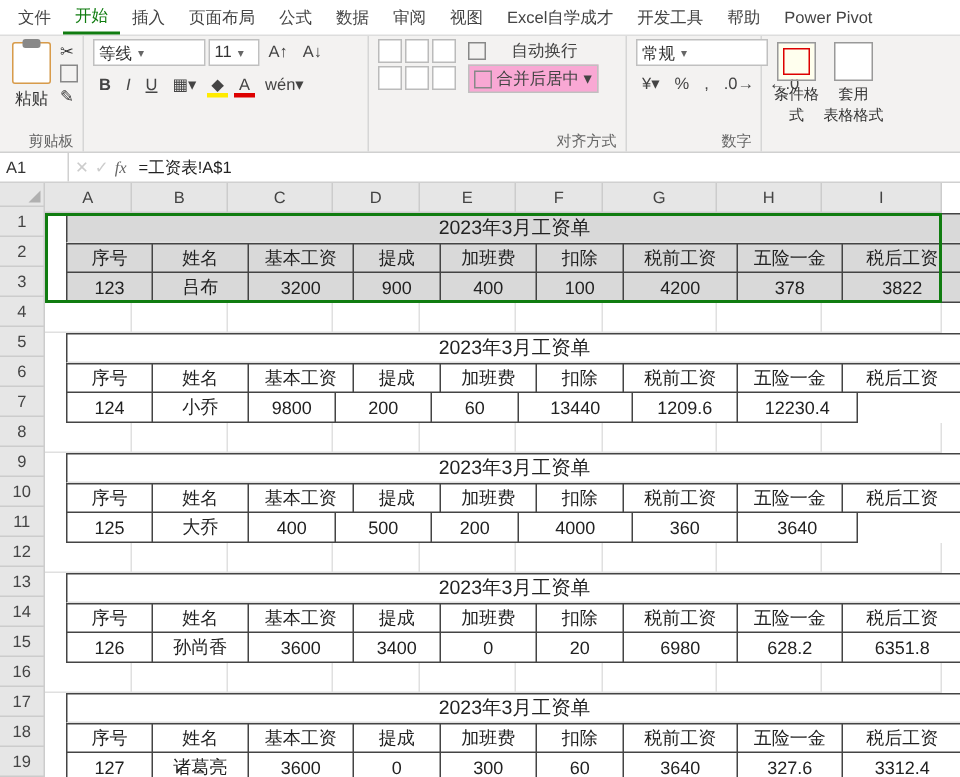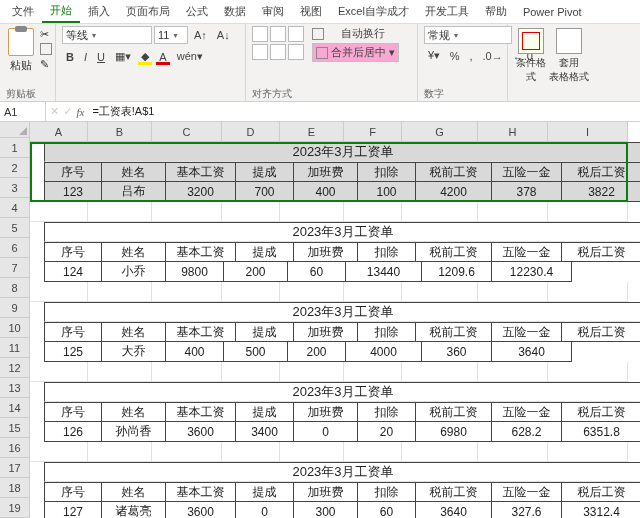--- a/index.html
+++ b/index.html
@@ -2,21 +2,21 @@
 <html><head>
 <meta charset="utf-8">
 <style>
   * { box-sizing: border-box; margin: 0; padding: 0; }
   body { font-family: "Microsoft YaHei", "SimSun", Arial, sans-serif; font-size: 11px; background: #fff; width: 640px; height: 518px; overflow: hidden; color: #333; }
   .titlebar { background: #fff; border-bottom: 1px solid #ddd; display: flex; align-items: center; height: 24px; padding: 0 4px; }
   .titlebar .tab { padding: 3px 8px; font-size: 11px; color: #444; cursor: default; }
   .titlebar .tab.active { color: #107c10; border-bottom: 2px solid #107c10; }
   .ribbon { background: #f3f2f1; border-bottom: 1px solid #d0d0d0; height: 78px; display: flex; }
   .ribbon-group { border-right: 1px solid #d6d6d6; padding: 2px 6px 0 6px; display: flex; flex-direction: column; justify-content: space-between; }
-  .ribbon-group-label { text-align: left; font-size: 10px; color: #666; padding-bottom: 0; }
+  .ribbon-group-label { text-align: right; font-size: 10px; color: #666; padding-bottom: 0; }
   .ribbon-controls { display: flex; align-items: flex-start; gap: 4px; flex: 1; }
   .big-btn { display: flex; flex-direction: column; align-items: center; gap: 2px; padding: 2px; width: 34px; }
   .clipboard-icon { width: 26px; height: 28px; background: linear-gradient(#fff,#fff); border: 1px solid #d89b4a; border-radius: 2px; position: relative; }
   .clipboard-icon::before { content:""; position:absolute; top:-3px; left:6px; width:12px; height:6px; background:#888; border-radius:2px;}
   .font-row { display:flex; align-items:center; gap:2px; }
   .combo { background:#fff; border:1px solid #c0c0c0; font-size:11px; padding:1px 3px; height:18px; display:flex; align-items:center; }
   .combo .arrow { font-size:8px; color:#666; margin-left:4px;}
   .btn-sm { border:1px solid transparent; padding:1px 3px; font-size:11px; color:#444; background:transparent; }
   .align-grid { display:grid; grid-template-columns: repeat(3,16px); grid-template-rows: repeat(2,16px); gap:2px; }
   .align-grid div{border:1px solid #bbb; background:#fff;}
@@ -81,21 +81,21 @@
         <span class="mini-icon" style="border:none">✂</span>
         <span class="mini-icon"></span>
         <span class="mini-icon" style="border:none">✎</span>
       </div>
     </div>
     <div class="ribbon-group-label">剪贴板</div>
   </div>
   <div class="ribbon-group" style="width:190px">
     <div class="ribbon-controls" style="flex-direction:column;gap:4px;align-items:flex-start">
       <div class="font-row">
-        <div class="combo" style="width:90px">
+        <div class="combo" style="width:75px">
             <span>等线</span>
             <span class="arrow">▾</span>
           </div>
         <div class="combo" style="width:34px">
             <span>11</span>
             <span class="arrow">▾</span>
           </div>
         <span class="btn-sm">A↑</span>
         <span class="btn-sm">A↓</span>
       </div>
@@ -225,21 +225,21 @@
           <div class="cell colE bT bB bR sel">加班费</div>
           <div class="cell colF bT bB bR sel">扣除</div>
           <div class="cell colG bT bB bR sel">税前工资</div>
           <div class="cell colH bT bB bR sel">五险一金</div>
           <div class="cell colI bT bB bR sel">税后工资</div>
         </div>
         <div class="row">
           <div class="cell colA bB bL bR sel">123</div>
           <div class="cell colB bB bR sel">吕布</div>
           <div class="cell colC bB bR sel">3200</div>
-          <div class="cell colD bB bR sel">700</div>
+          <div class="cell colD bB bR sel">900</div>
           <div class="cell colE bB bR sel">400</div>
           <div class="cell colF bB bR sel">100</div>
           <div class="cell colG bB bR sel">4200</div>
           <div class="cell colH bB bR sel">378</div>
           <div class="cell colI bB bR sel">3822</div>
         </div>
         <div class="row">
           <div class="cell colA"></div>
           <div class="cell colB"></div>
           <div class="cell colC"></div>

